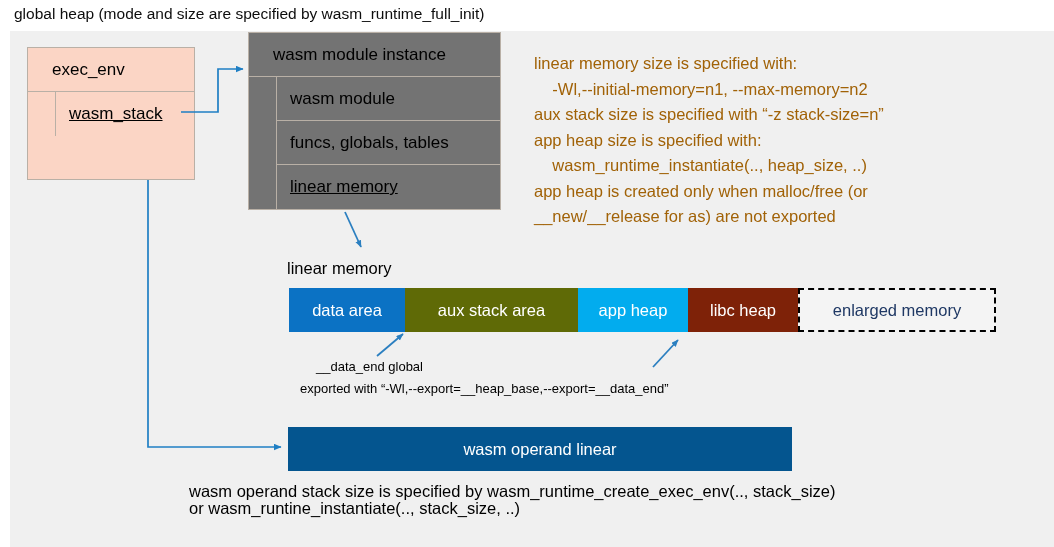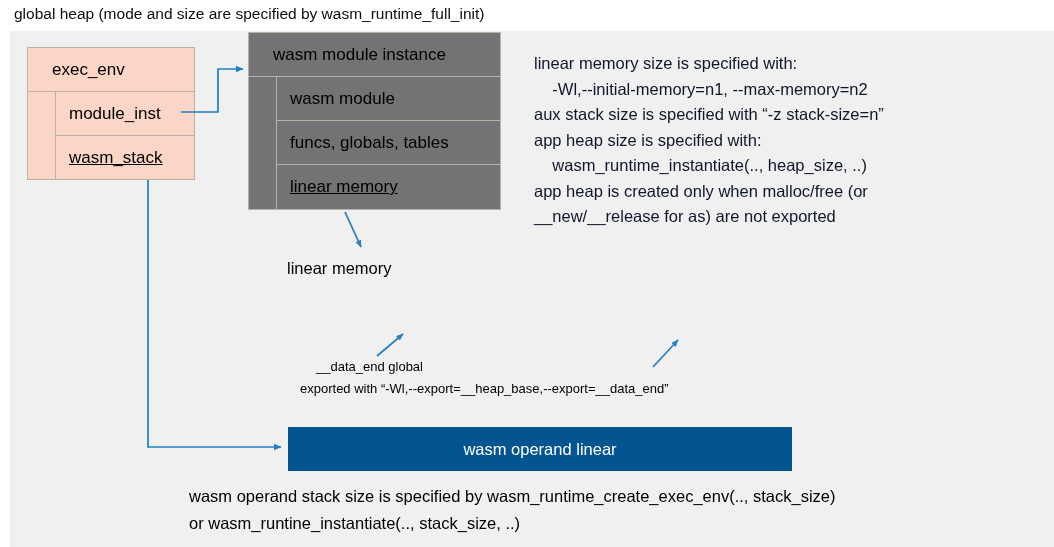--- a/index.html
+++ b/index.html
@@ -80,21 +80,21 @@
   #module-instance-box .hdr{height:44px;}
   #module-instance-box .row{height:44px;}
 
   
   #memory-notes{
     left:534px;top:51px;
     width:510px;
     font-size:16.5px;
     line-height:25.5px;
     white-space:pre;
-    color:#0f172a;
+    color:#a16207;
   }
 
   
   #linear-memory-label{
     left:287px;top:259px;
     font-size:16.5px;
   }
   #memory-bar{
     left:289px;top:288px;
     height:44px;
@@ -127,21 +127,21 @@
   #operand-stack-box{
     left:288px;top:427px;
     width:504px;height:44px;
     background:#04558f;
     display:flex;align-items:center;justify-content:center;
     color:#ffffff;font-size:16.5px;
   }
   #operand-stack-note{
     left:189px;top:483px;
     font-size:16.5px;
-    line-height:27px;
+    line-height:17px;
     white-space:pre;
   }
 
   
   #connectors{
     left:0;top:0;width:1054px;height:547px;
     pointer-events:none;
   }
 </style>
 </head>
@@ -151,21 +151,20 @@
 
   <div class="abs" id="page-title">global heap (mode and size are specified by wasm_runtime_full_init)</div>
 
   <div class="abs" id="global-heap-panel"></div>
 
   <div class="abs struct" id="exec-env-box">
     <div class="hdr">exec_env</div>
     <div class="rows">
       <div class="gutter"></div>
       <div class="rowcol">
-        <div class="row">module_inst</div>
         <div class="row">wasm_stack</div>
       </div>
     </div>
   </div>
 
   <div class="abs struct" id="module-instance-box">
     <div class="hdr">wasm module instance</div>
     <div class="rows">
       <div class="gutter"></div>
       <div class="rowcol">
@@ -178,20 +177,27 @@
 
   <div class="abs" id="memory-notes">linear memory size is specified with:
     -Wl,--initial-memory=n1, --max-memory=n2
 aux stack size is specified with “-z stack-size=n”
 app heap size is specified with:
     wasm_runtime_instantiate(.., heap_size, ..)
 app heap is created only when malloc/free (or
 __new/__release for as) are not exported</div>
 
   <div class="abs" id="linear-memory-label">linear memory</div>
+  <div class="abs" id="memory-bar">
+      <div class="seg" style="width: 116px; background: rgb(11, 114, 196);">data area</div>
+      <div class="seg" style="width: 173px; background: rgb(95, 106, 6);">aux stack area</div>
+      <div class="seg" style="width: 110px; background: rgb(2, 172, 238);">app heap</div>
+      <div class="seg" style="width: 110px; background: rgb(126, 34, 8);">libc heap</div>
+      <div class="seg dashed" style="width: 198px;">enlarged memory</div>
+    </div>
 
   <div class="abs ann" id="data-end-label">__data_end global</div>
   <div class="abs ann" id="export-note">exported with “-Wl,--export=__heap_base,--export=__data_end”</div>
 
   <div class="abs" id="operand-stack-box">wasm operand linear</div>
   <div class="abs" id="operand-stack-note">wasm operand stack size is specified by wasm_runtime_create_exec_env(.., stack_size)
 or wasm_runtine_instantiate(.., stack_size, ..)</div>
 
   <svg class="abs" id="connectors" viewBox="0 0 1054 547">
     <defs>

